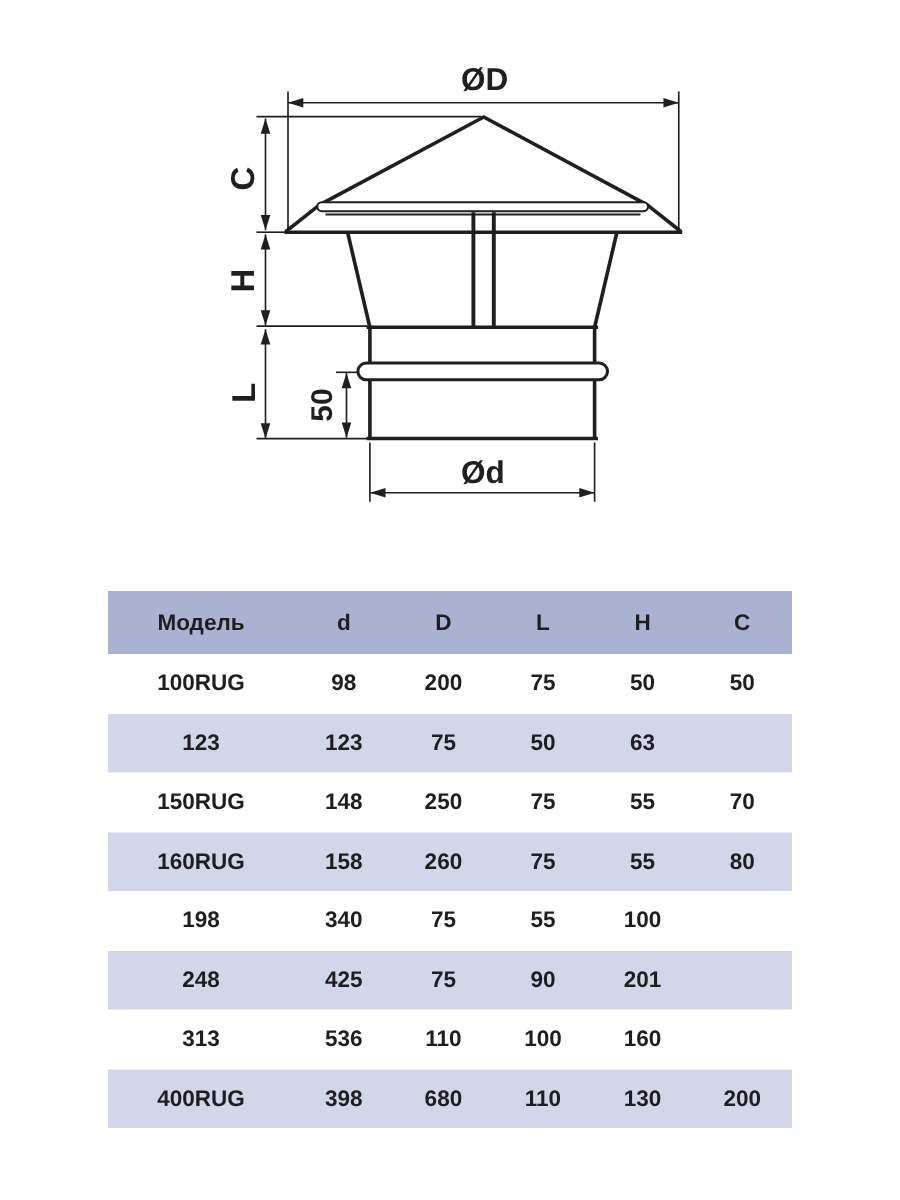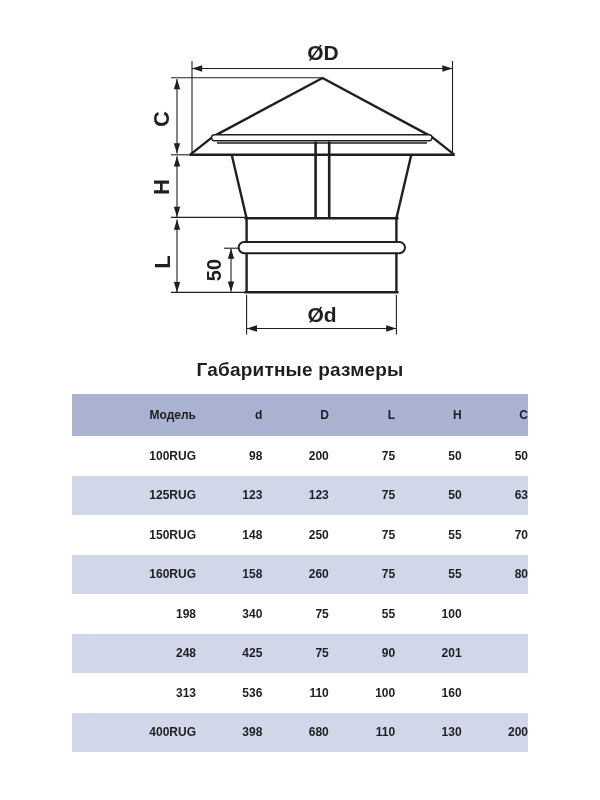--- a/index.html
+++ b/index.html
@@ -25,21 +25,21 @@
   .bead{stroke:var(--line);stroke-width:2;fill:#ffffff;}
   .dimtxt{font-family:"Liberation Sans","DejaVu Sans",sans-serif;font-weight:bold;fill:var(--line);}
   .title{
     position:absolute;top:359px;left:0;width:600px;text-align:center;
     font-size:19px;font-weight:bold;letter-spacing:0.2px;
   }
   .dim-table{position:absolute;left:72px;top:394px;width:456px;}
   .trow{display:grid;grid-template-columns:124px repeat(5,1fr);height:39.5px;align-items:center;}
   .trow.header{height:42px;background:var(--header-bg);}
   .trow.alt{background:var(--row-alt-bg);}
-  .cell{text-align:right;font-size:12px;font-weight:bold;color:var(--text);white-space:nowrap;}
+  .cell{text-align:center;font-size:15px;font-weight:bold;color:var(--text);white-space:nowrap;}
 </style>
 </head>
 <body>
 
 <div class="canvas">
 
   <svg class="diagram" width="600" height="350" viewBox="0 0 600 350">
     <defs>
       <marker id="arw" viewBox="0 0 11 8" refX="10.8" refY="4" markerWidth="11" markerHeight="8" orient="auto-start-reverse" markerUnits="userSpaceOnUse">
         <path d="M0.6,0.8 L10.8,4 L0.6,7.2 Z" fill="#1f1f1f"></path>
@@ -90,42 +90,40 @@
     <g>
       <text class="dimtxt" font-size="21" text-anchor="middle" x="323" y="60">ØD</text>
       <text class="dimtxt" font-size="22" text-anchor="middle" x="169" y="119" transform="rotate(-90 169 119)">C</text>
       <text class="dimtxt" font-size="22" text-anchor="middle" x="169" y="187" transform="rotate(-90 169 187)">H</text>
       <text class="dimtxt" font-size="22" text-anchor="middle" x="170" y="262" transform="rotate(-90 170 262)">L</text>
       <text class="dimtxt" font-size="20" text-anchor="middle" x="221" y="270" transform="rotate(-90 221 270)">50</text>
       <text class="dimtxt" font-size="21" text-anchor="middle" x="322" y="322">Ød</text>
     </g>
   </svg>
 
-  <div class="title">Габаритные размеры</div>
 
   <div class="dim-table">
     <div class="trow header">
         <div class="cell model">Модель</div>
         <div class="cell">d</div>
         <div class="cell">D</div>
         <div class="cell">L</div>
         <div class="cell">H</div>
         <div class="cell">C</div>
       </div>
     <div>
         <div class="trow">
           <div class="cell model">100RUG</div>
           <div class="cell">98</div>
           <div class="cell">200</div>
           <div class="cell">75</div>
           <div class="cell">50</div>
           <div class="cell">50</div>
         </div>
         <div class="trow alt">
-          <div class="cell model">125RUG</div>
           <div class="cell">123</div>
           <div class="cell">123</div>
           <div class="cell">75</div>
           <div class="cell">50</div>
           <div class="cell">63</div>
         </div>
         <div class="trow">
           <div class="cell model">150RUG</div>
           <div class="cell">148</div>
           <div class="cell">250</div>

